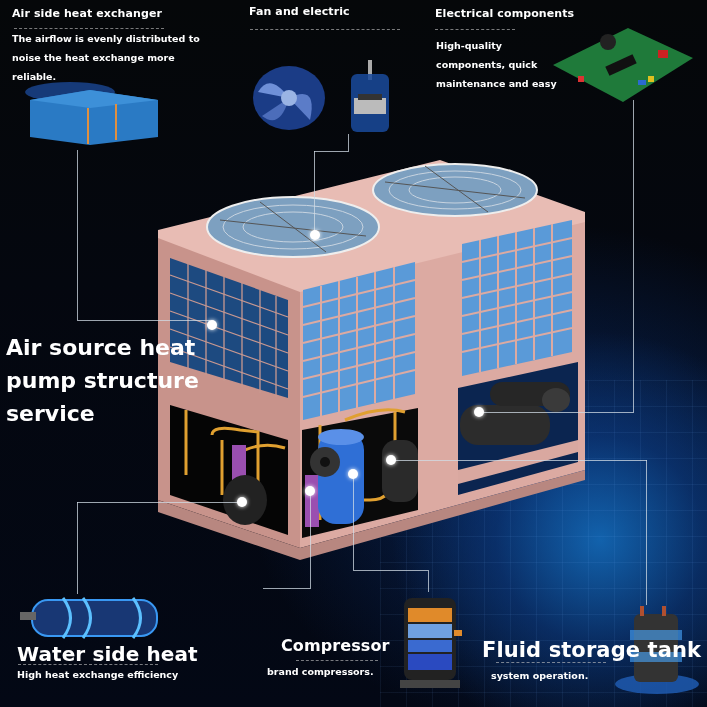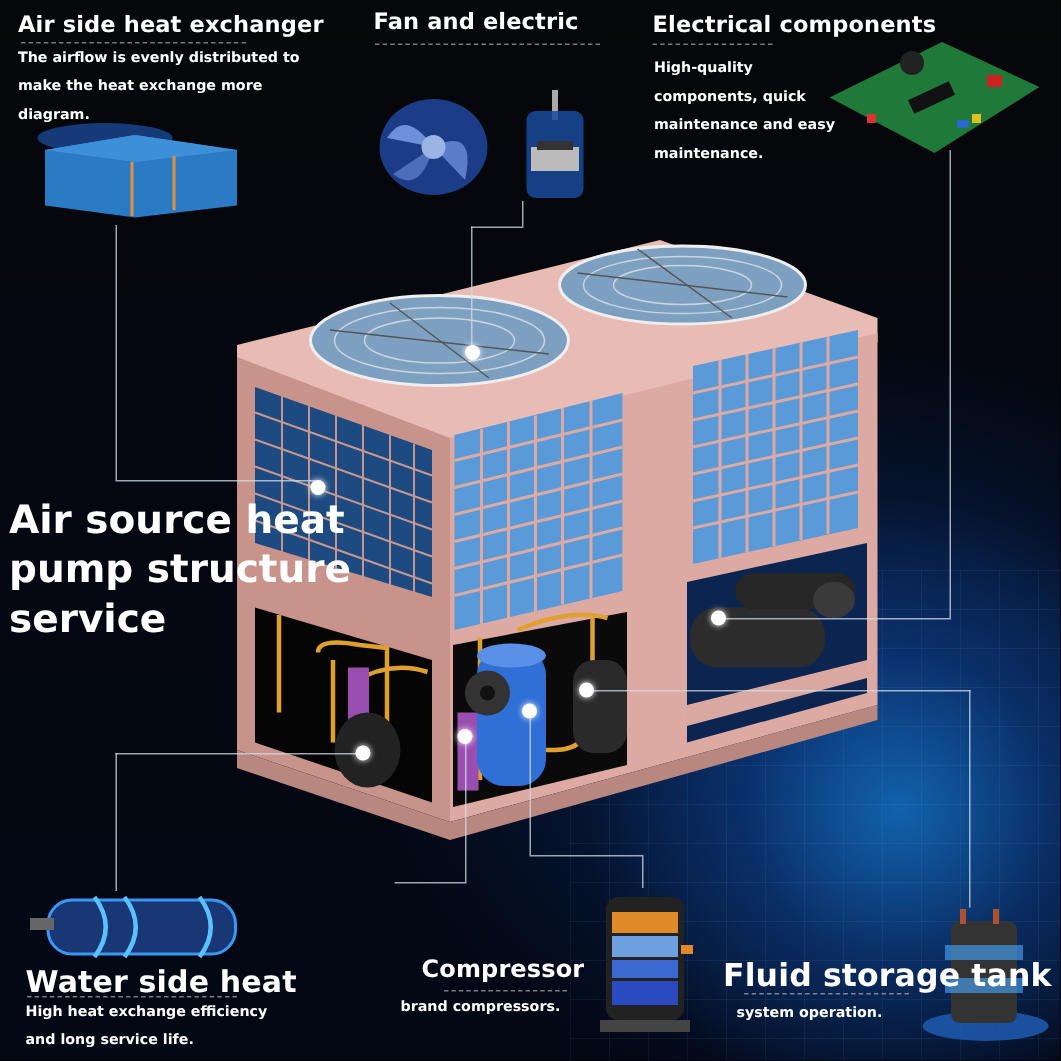--- a/index.html
+++ b/index.html
@@ -13,24 +13,24 @@
       font-family: "DejaVu Sans", sans-serif;
       color: #fff;
     }
     .grid-overlay {
       position: absolute; left: 380px; top: 380px; width: 327px; height: 327px;
       background-image:
         linear-gradient(rgba(120,180,255,0.08) 1px, transparent 1px),
         linear-gradient(90deg, rgba(120,180,255,0.08) 1px, transparent 1px);
       background-size: 26px 26px;
     }
-    .title { position: absolute; font-weight: bold; font-size: 15px; color: #fff; letter-spacing: 0.1px; white-space: nowrap; }
+    .title { position: absolute; font-weight: bold; font-size: 11px; color: #fff; letter-spacing: 0.1px; white-space: nowrap; }
     .desc { position: absolute; font-weight: bold; font-size: 9.5px; line-height: 19px; color: #fff; }
     .dash { position: absolute; height: 0; border-top: 1px dashed rgba(200,200,200,0.6); }
-    .big-title { position: absolute; left: 6px; top: 331px; font-weight: bold; font-size: 26px; line-height: 33px; color: #fff; }
+    .big-title { position: absolute; left: 6px; top: 331px; font-weight: bold; font-size: 22px; line-height: 33px; color: #fff; }
     .line { position: absolute; background: rgba(210,220,230,0.75); }
     .dot { position: absolute; width: 10px; height: 10px; border-radius: 50%; background: #fff; box-shadow: 0 0 4px #fff; }
 
     
     .unit { position: absolute; left: 150px; top: 140px; width: 460px; height: 420px; }
     .thumb { position: absolute; }
   </style>
 </head>
 <body>
 
@@ -228,47 +228,45 @@
   <div class="dot" style="left:305px; top:486px;"></div>
 
   <div class="line" style="left:77px; top:502px; width:165px; height:1px;"></div>
   <div class="line" style="left:77px; top:502px; width:1px; height:92px;"></div>
   <div class="dot" style="left:237px; top:497px;"></div>
 
   <div class="title" style="left:12px; top:7px;">Air side heat exchanger</div>
   <div class="dash" style="left:14px; top:28px; width:150px;"></div>
   <div class="desc" style="left:12px; top:29px;">
     <div>The airflow is evenly distributed to</div>
-    <div>make the heat exchange more</div>
-    <div>diagram.</div>
+    <div>noise the heat exchange more</div>
+    <div>reliable.</div>
   </div>
 
   <div class="title" style="left:249px; top:5px;">Fan and electric</div>
   <div class="dash" style="left:250px; top:29px; width:150px;"></div>
 
   <div class="title" style="left:435px; top:7px;">Electrical components</div>
   <div class="dash" style="left:435px; top:29px; width:80px;"></div>
   <div class="desc" style="left:436px; top:36px;">
     <div>High-quality</div>
     <div>components, quick</div>
     <div>maintenance and easy</div>
-    <div>maintenance.</div>
   </div>
 
   <div class="big-title">
     <div>Air source heat</div>
     <div>pump structure</div>
     <div>service</div>
   </div>
 
   <div class="title" style="left:17px; top:642px; font-size:20px;">Water side heat</div>
   <div class="dash" style="left:18px; top:664px; width:140px;"></div>
   <div class="desc" style="left:17px; top:665px;">
     <div>High heat exchange efficiency</div>
-    <div>and long service life.</div>
   </div>
 
   <div class="title" style="left:281px; top:636px; font-size:16px;">Compressor</div>
   <div class="dash" style="left:296px; top:660px; width:82px;"></div>
   <div class="desc" style="left:267px; top:662px;">
     <div>brand compressors.</div>
   </div>
 
   <div class="title" style="left:482px; top:638px; font-size:21px;">Fluid storage tank</div>
   <div class="dash" style="left:496px; top:662px; width:110px;"></div>

